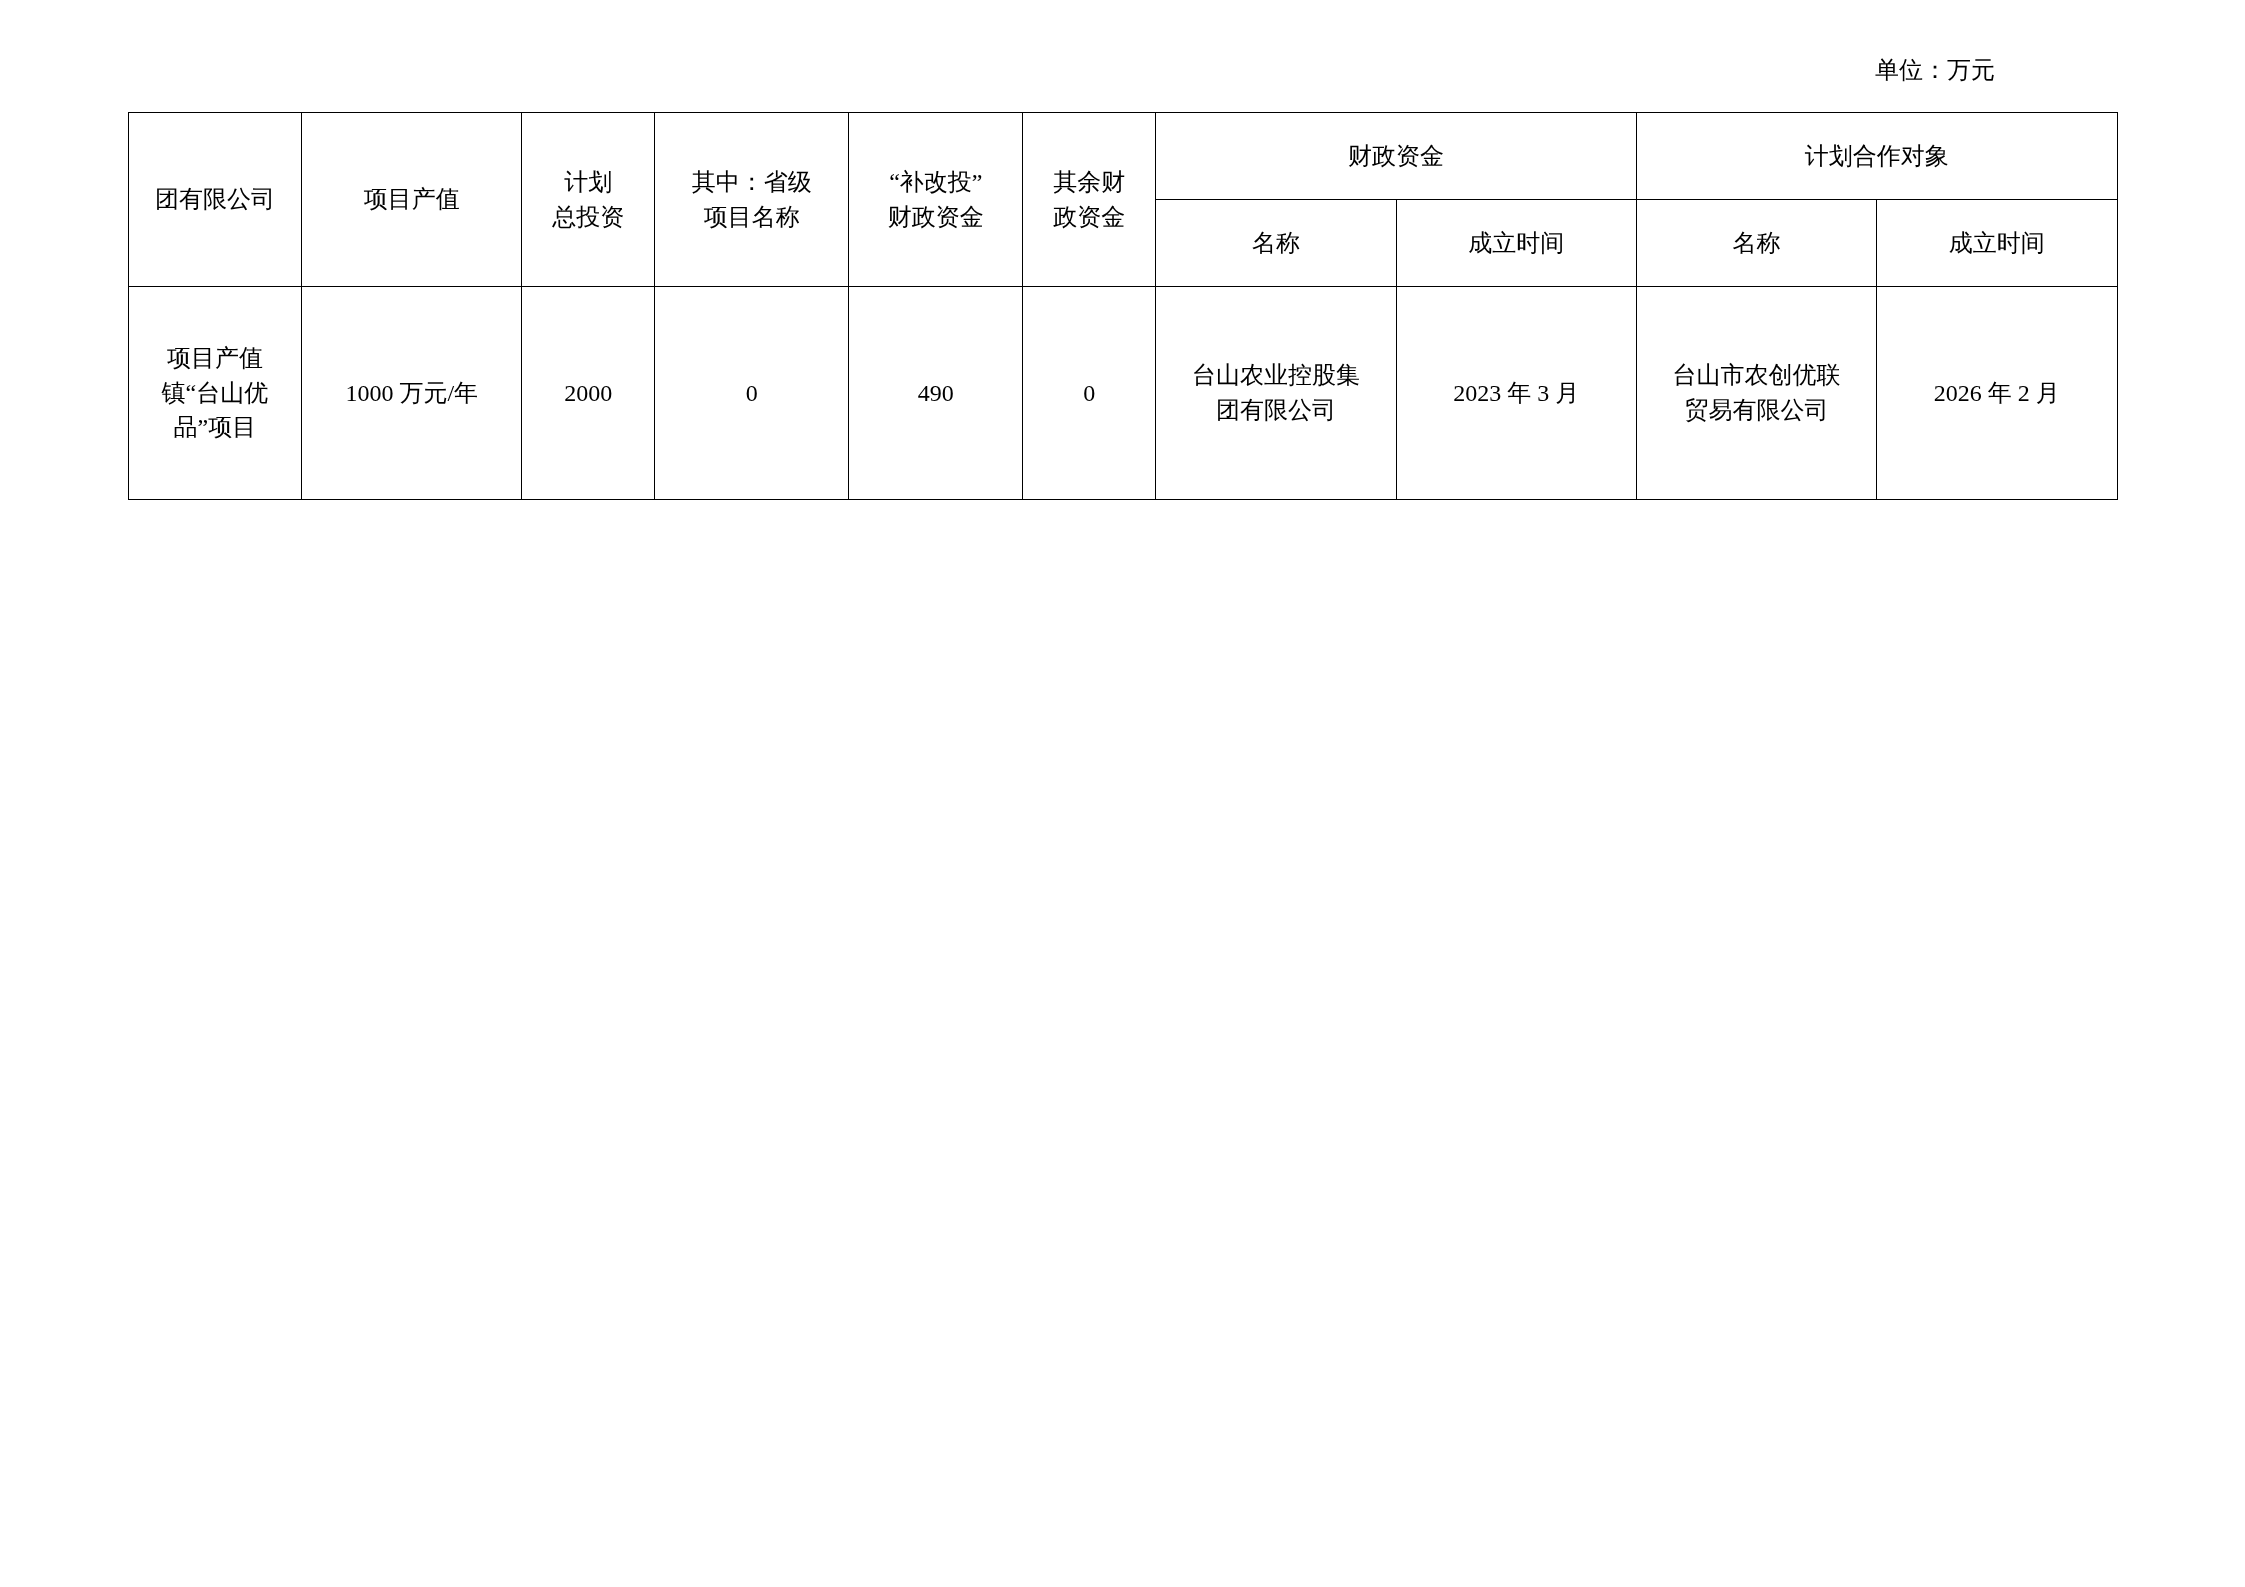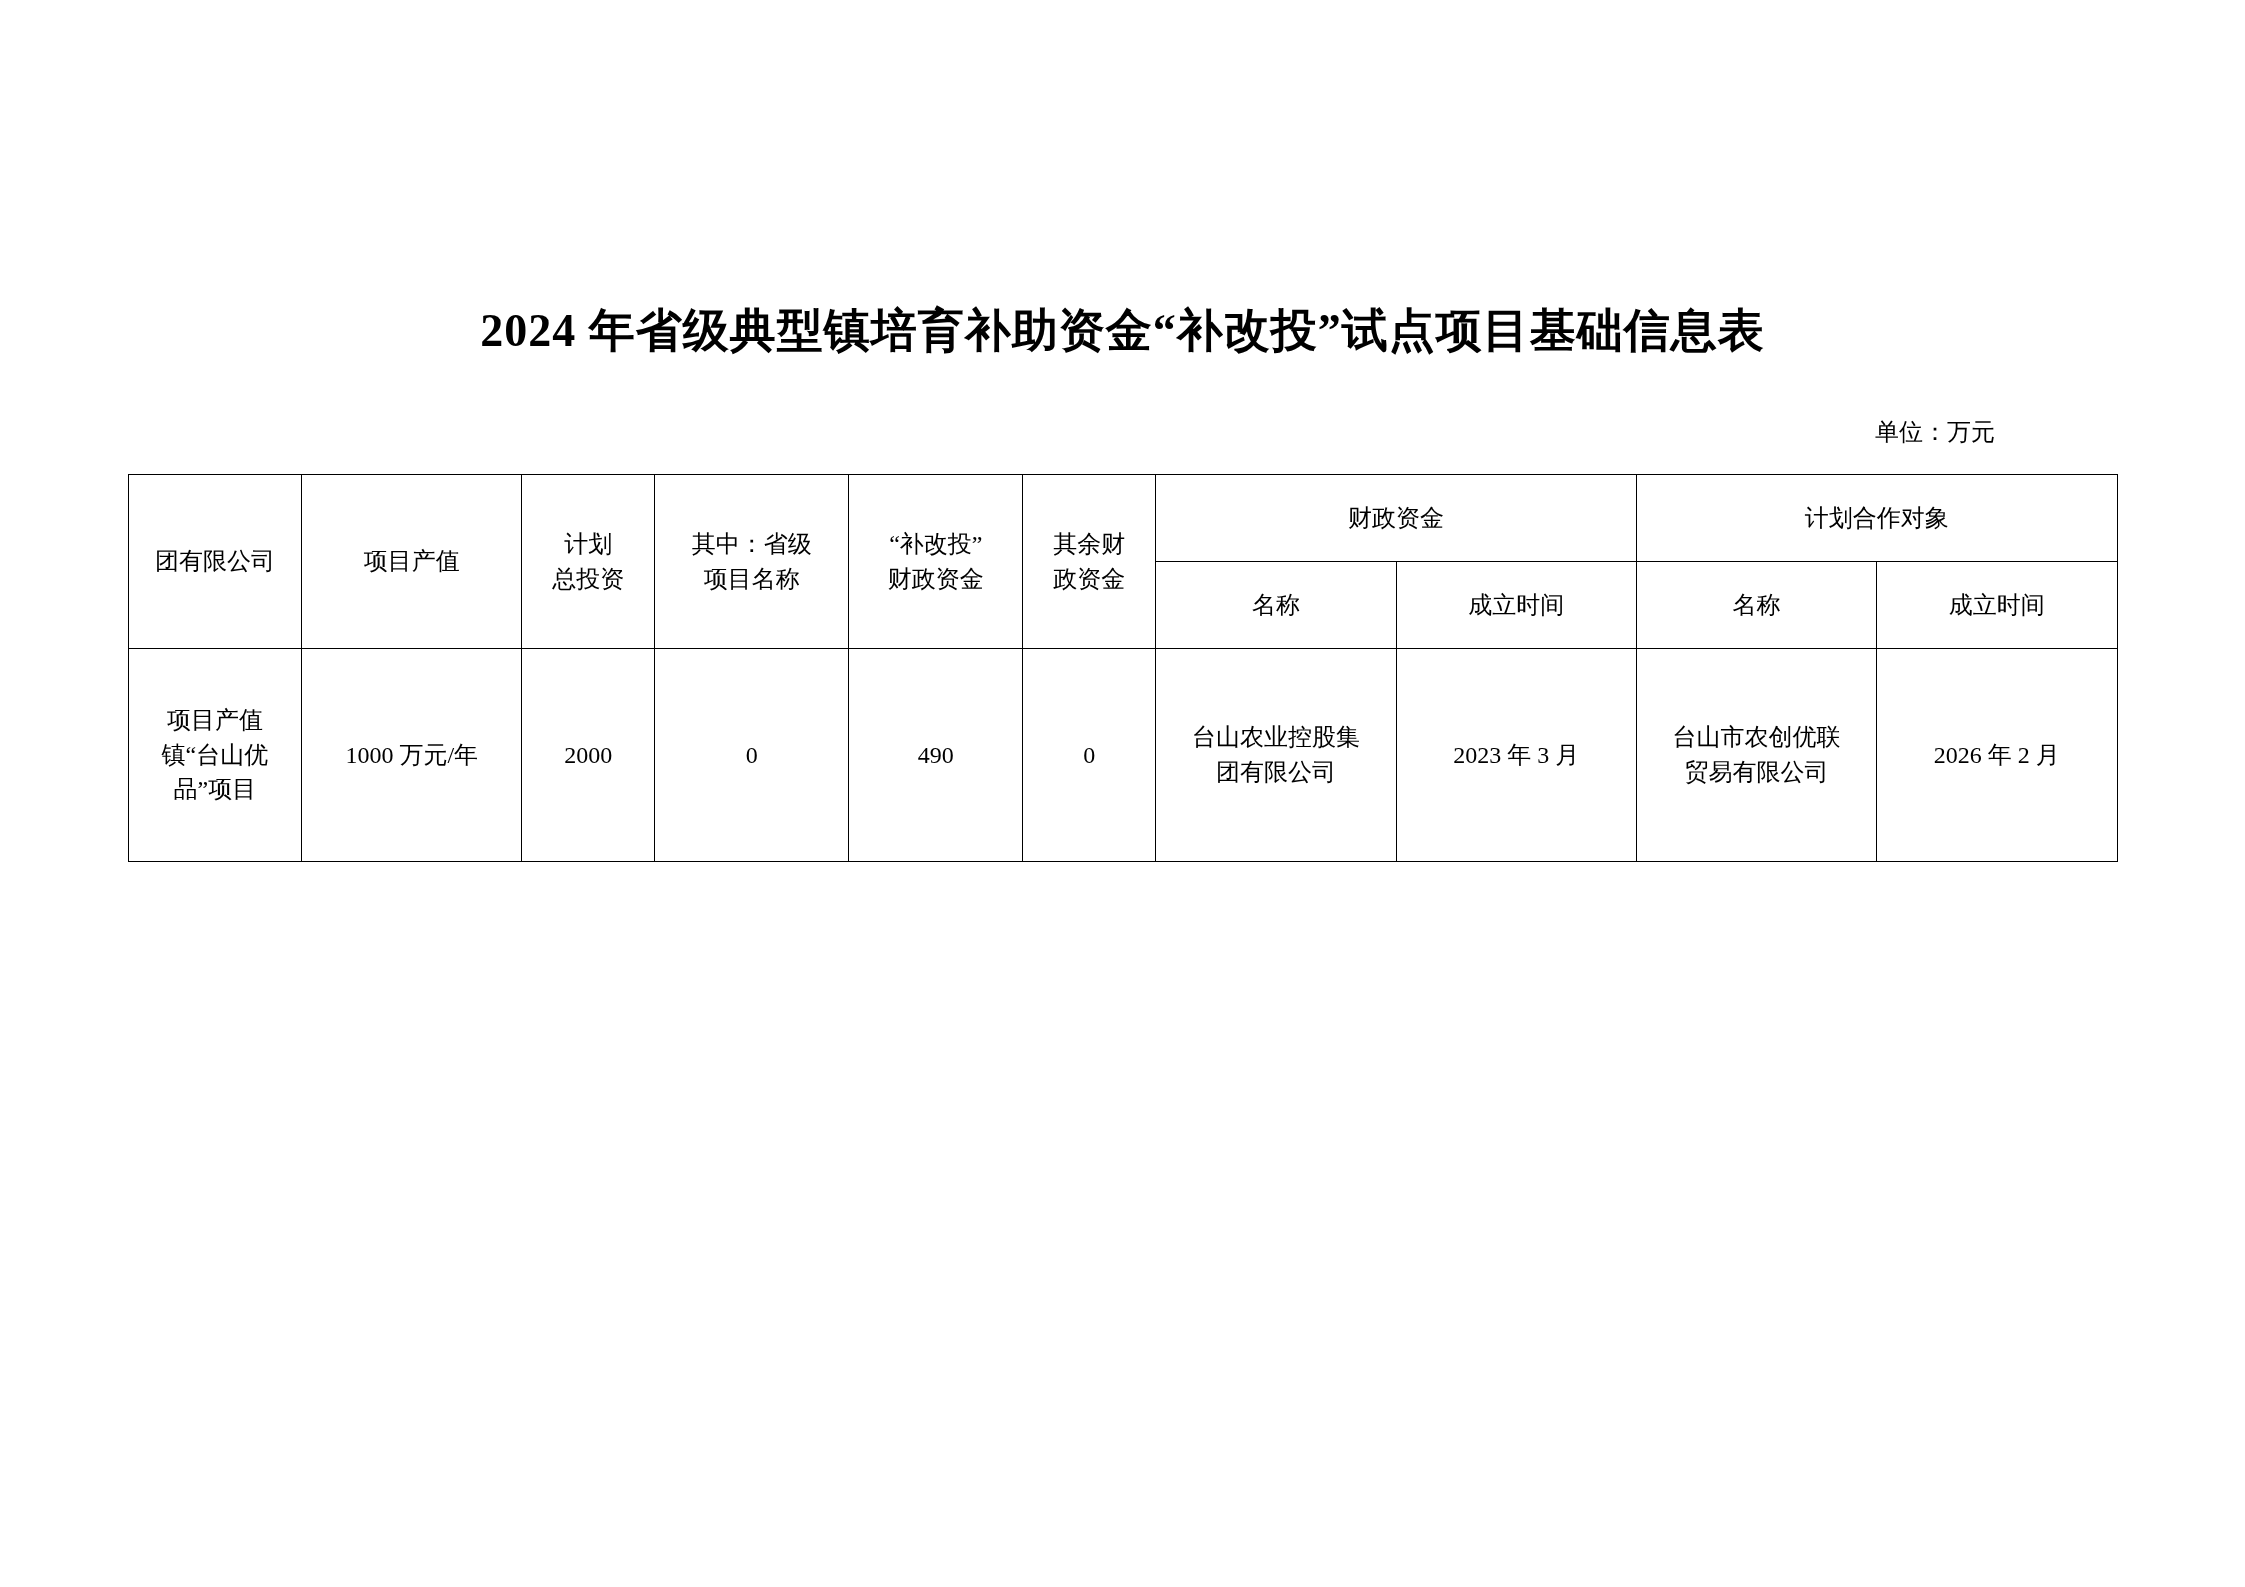--- a/index.html
+++ b/index.html
@@ -74,21 +74,20 @@
   .col-7 { width: 235px; }
   .col-8 { width: 235px; }
   .col-9 { width: 235px; }
   .col-10 { width: 235px; }
 </style>
 </head>
 <body>
 
 <div class="page">
 
-  <div class="doc-title">2024 年省级典型镇培育补助资金“补改投”试点项目基础信息表</div>
 
   <div class="unit-line">单位：万元</div>
 
   <table class="info-table">
     <colgroup>
       <col class="col-1">
         <col class="col-2">
         <col class="col-3">
         <col class="col-4">
         <col class="col-5">

